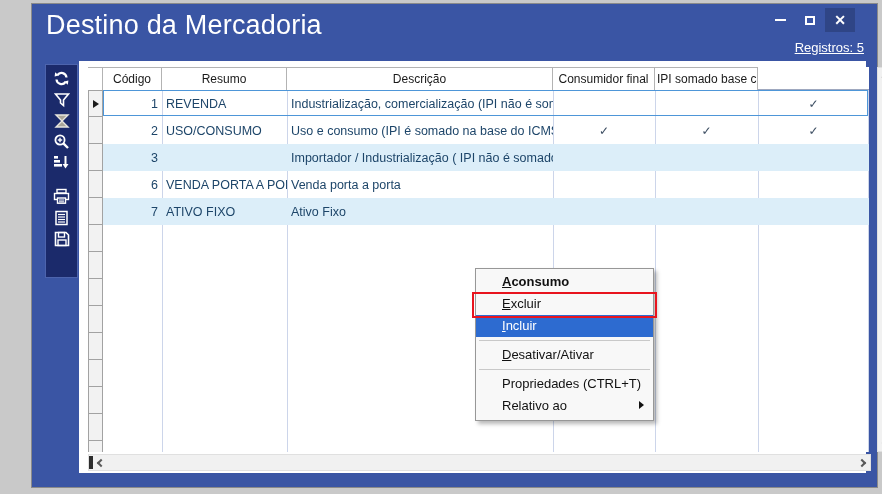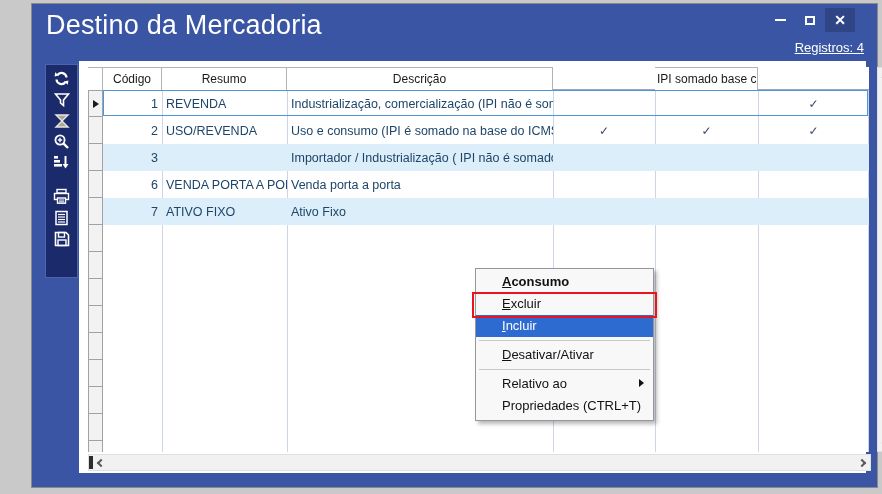--- a/index.html
+++ b/index.html
@@ -77,21 +77,21 @@
         <span class="minglyph"></span>
       </div>
     <div class="winbtn">
         <span class="maxglyph"></span>
       </div>
     <div class="winbtn close">
         <span class="closeglyph">✕</span>
       </div>
   </div>
 
-  <a class="registros">Registros: 4</a>
+  <a class="registros">Registros: 5</a>
 
   <div class="toolbar">
     <div class="tbtn">
       <svg width="17" height="17" viewBox="0 0 17 17">
           <path d="M13.5 7.5 A5 5 0 0 0 4.5 5" fill="none" stroke="#fff" stroke-width="2.2"></path>
           <path d="M3.5 9.5 A5 5 0 0 0 12.5 12" fill="none" stroke="#fff" stroke-width="2.2"></path>
           <path d="M2.2 2.2 L5.8 5.4 L1.6 6.4 Z" fill="#fff"></path>
           <path d="M14.8 14.8 L11.2 11.6 L15.4 10.6 Z" fill="#fff"></path>
         </svg>
     </div>
@@ -175,34 +175,35 @@
       <div class="ind" style="top:293px"></div>
       <div class="ind" style="top:320px"></div>
       <div class="ind" style="top:347px"></div>
       <div class="ind" style="top:374px"></div>
 
       <div class="hdr">
         <div class="hcell" style="left:0;width:15px"></div>
         <div class="hcell" style="left:15px;width:59px">Código</div>
         <div class="hcell" style="left:74px;width:125px">Resumo</div>
         <div class="hcell" style="left:199px;width:266px">Descrição</div>
+        <div class="hcell" style="left:465px;width:102px">Consumidor final</div>
         <div class="hcell left" style="left:567px;width:103px">IPI somado base c</div>
       </div>
 
       <div class="row" style="top:23px">
         <div class="cell num" style="left:0;width:59px">1</div>
         <div class="cell txt" style="left:59px;width:125px">REVENDA</div>
         <div class="cell txt" style="left:184px;width:266px">Industrialização, comercialização (IPI não é somado</div>
         <div class="cell chk" style="left:450px;width:102px"></div>
         <div class="cell chk" style="left:552px;width:103px"></div>
         <div class="cell chk" style="left:655px;width:111px">✓</div>
       </div>
       <div class="row" style="top:50px">
         <div class="cell num" style="left:0;width:59px">2</div>
-        <div class="cell txt" style="left:59px;width:125px">USO/REVENDA</div>
+        <div class="cell txt" style="left:59px;width:125px">USO/CONSUMO</div>
         <div class="cell txt" style="left:184px;width:266px">Uso e consumo (IPI é somado na base do ICMS)</div>
         <div class="cell chk" style="left:450px;width:102px">✓</div>
         <div class="cell chk" style="left:552px;width:103px">✓</div>
         <div class="cell chk" style="left:655px;width:111px">✓</div>
       </div>
       <div class="row alt" style="top:77px">
         <div class="cell num" style="left:0;width:59px">3</div>
         <div class="cell txt" style="left:184px;width:266px">Importador / Industrialização ( IPI não é somado na</div>
         <div class="cell chk" style="left:450px;width:102px"></div>
         <div class="cell chk" style="left:552px;width:103px"></div>
@@ -247,18 +248,18 @@
         </div>
     </div>
 
     <div class="menu">
       <div class="mi bold"><span class="accel">A</span><span>consumo</span></div>
       <div class="mi"><span class="accel">E</span><span>xcluir</span></div>
       <div class="mi sel"><span class="accel">I</span><span>ncluir</span></div>
       <div class="msep"></div>
       <div class="mi"><span class="accel">D</span><span>esativar/Ativar</span></div>
       <div class="msep"></div>
+      <div class="mi"><span>Propriedades (CTRL+T)</span></div>
       <div class="mi"><span>Relativo ao</span><span class="subarrow"></span></div>
-      <div class="mi"><span>Propriedades (CTRL+T)</span></div>
       <div class="redbox"></div>
     </div>
   </div>
 </div>
 
 </body></html>

